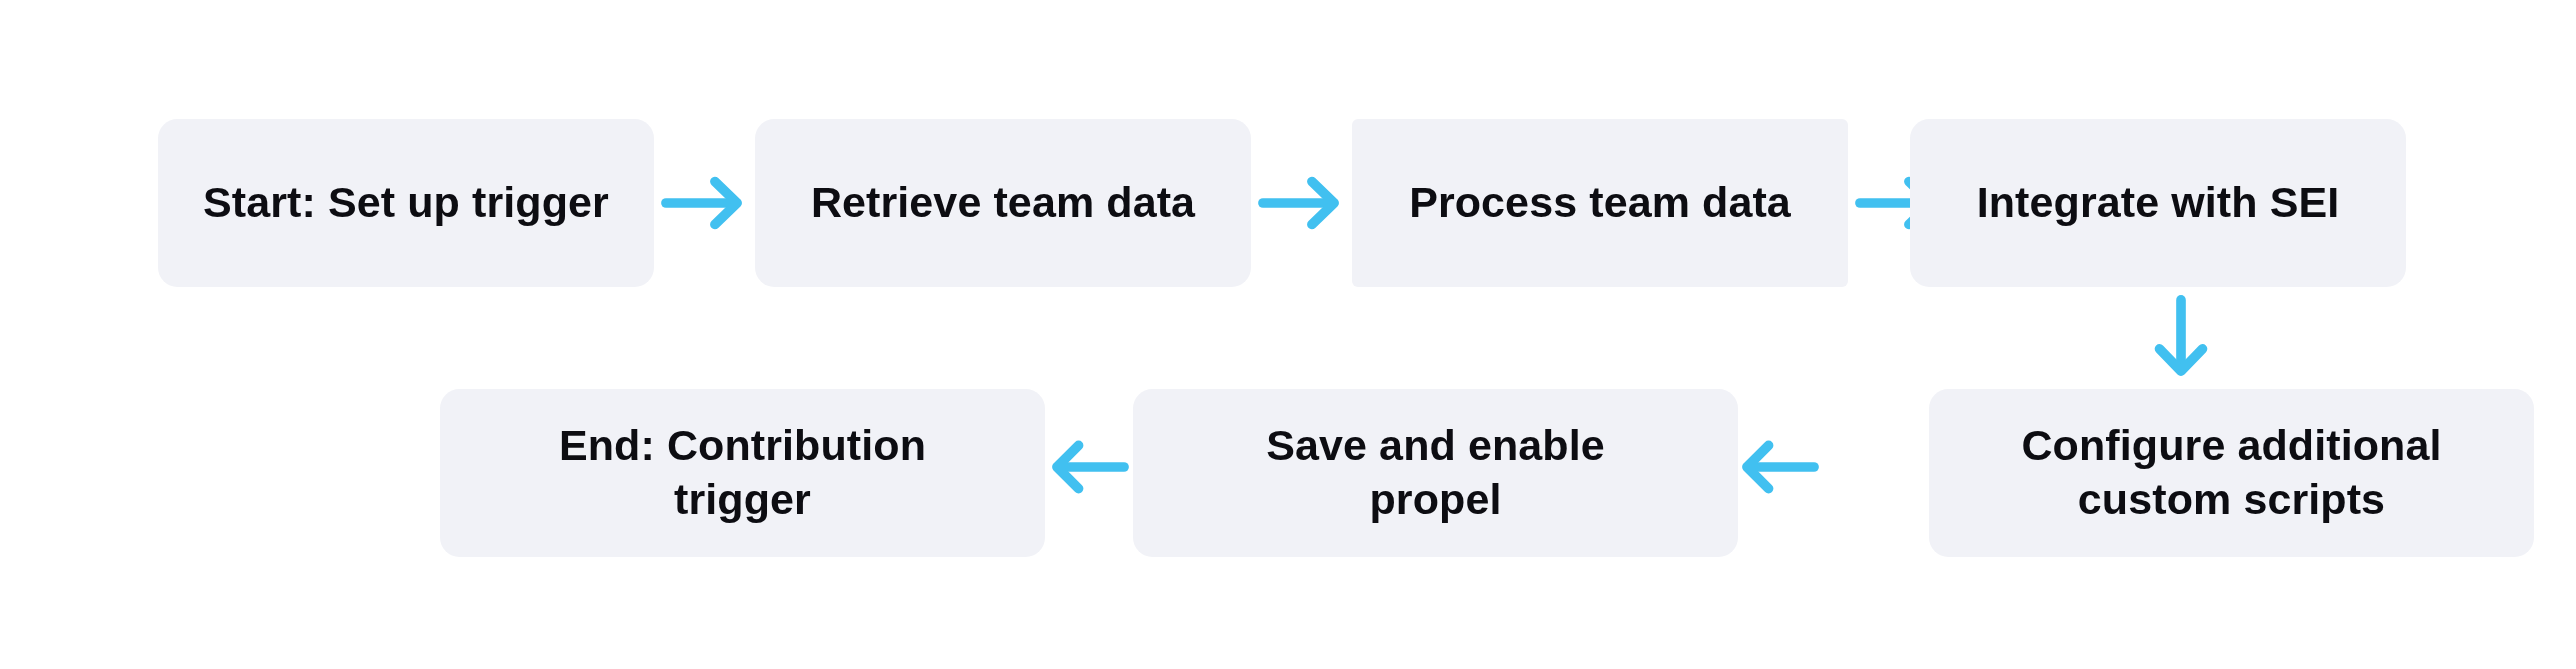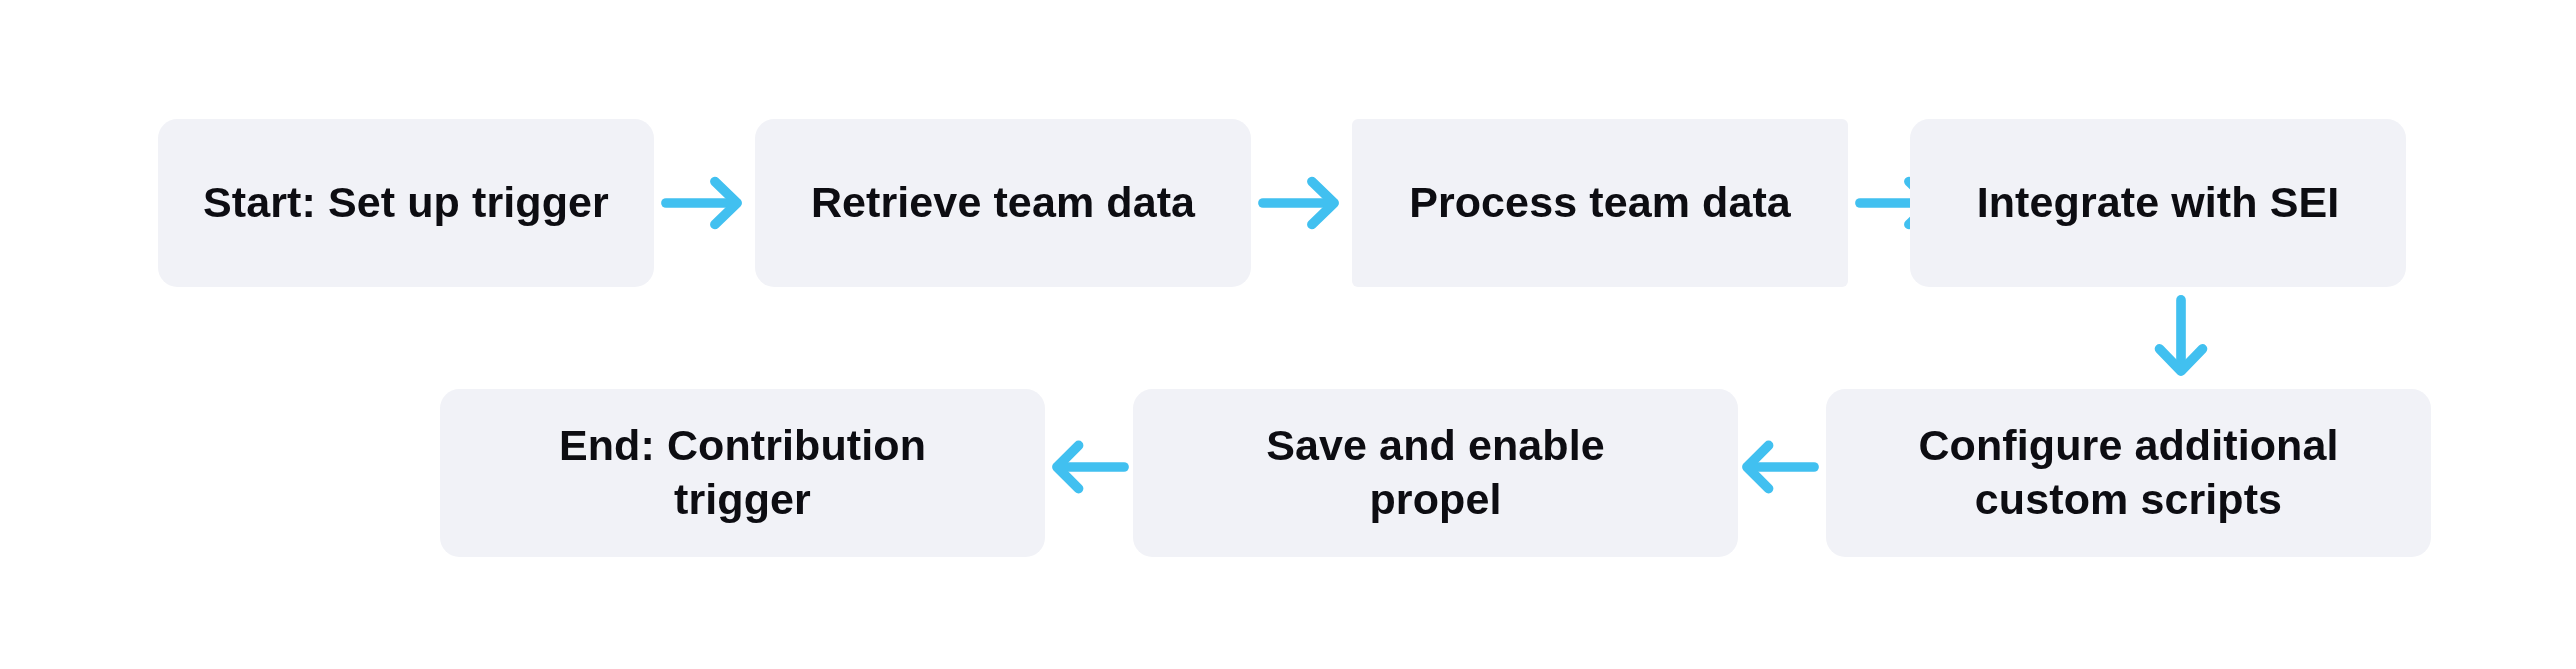--- a/index.html
+++ b/index.html
@@ -33,21 +33,21 @@
     color: var(--node-text, #0d0d12);
     white-space: pre-line;
     letter-spacing: 0.1px;
   }
   
   .n-start     { left: 158px;  top: 119px; width: 496px; height: 168px; }
   .n-retrieve  { left: 755px; top: 119px; width: 496px; height: 168px; }
   .n-process   { left: 1352px; top: 119px; width: 496px; height: 168px; border-radius: 6px; }
   .n-integrate { left: 1910px; top: 119px; width: 496px; height: 168px; }
   
-  .n-configure { left: 1826px; top: 389px; width: 605px; height: 168px; }
+  .n-configure { left: 1929px; top: 389px; width: 605px; height: 168px; }
   .n-save      { left: 1133px; top: 389px; width: 605px; height: 168px; align-items: center; }
   .n-end       { left: 440px;  top: 389px; width: 605px; height: 168px; }
 
   .arrow {
     position: absolute;
     color: var(--arrow, #41c0f0);
   }
   .a-right-1 { left: 660px;  top: 162px; }
   .a-right-2 { left: 1257px; top: 162px; }
   .a-right-3 { left: 1854px; top: 162px; }

